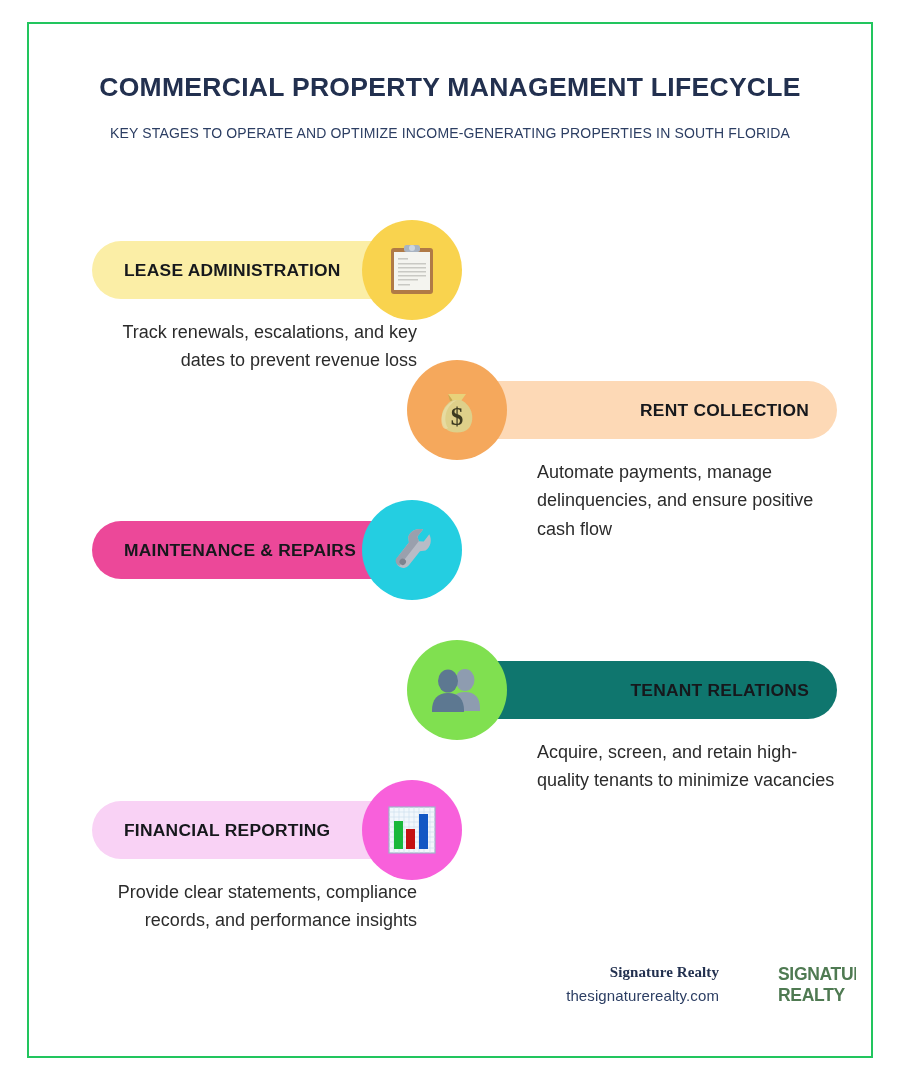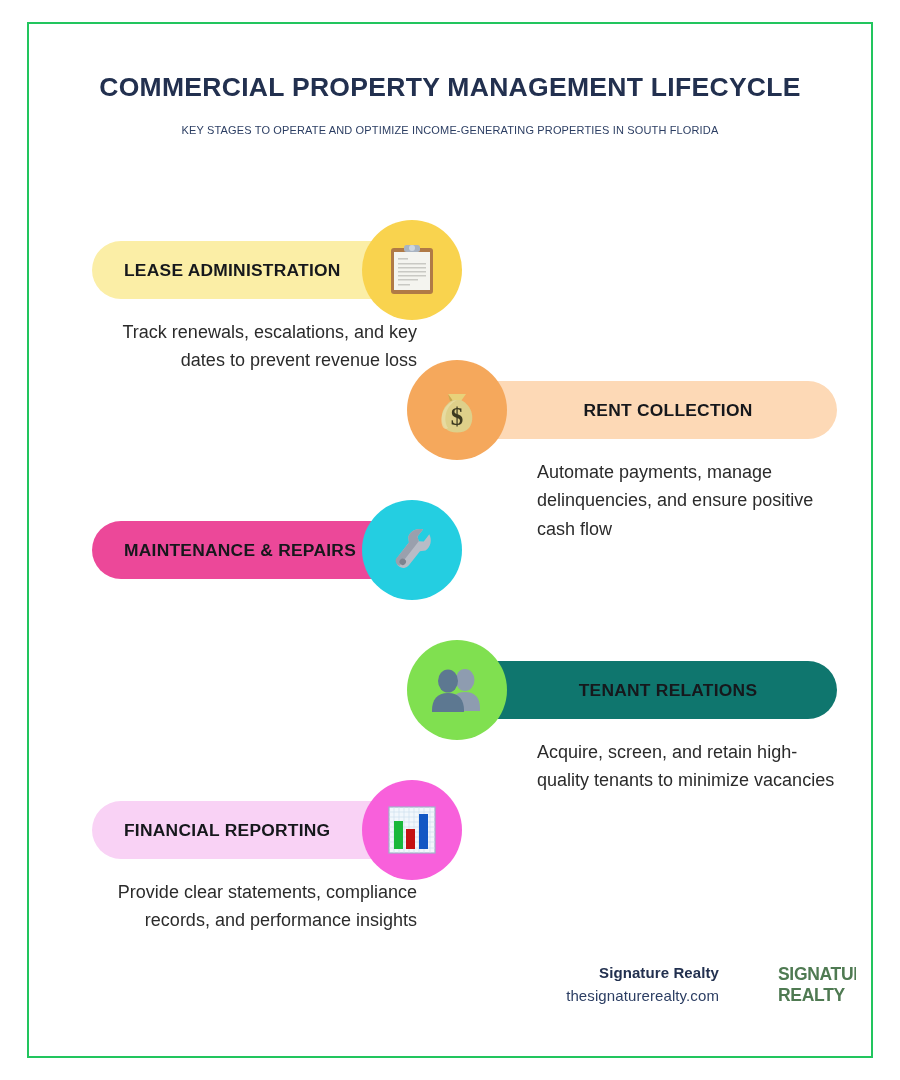--- a/index.html
+++ b/index.html
@@ -42,21 +42,21 @@
     font-size: 26.5px;
     font-weight: 700;
     letter-spacing: 0.3px;
     color: #22304f;
     text-transform: uppercase;
   }
 
   #subtitle {
     margin: 20px auto 0;
     width: 740px;
-    font-size: 11px;
+    font-size: 14px;
     font-weight: 400;
     line-height: 1.45;
     letter-spacing: 0.15px;
     color: #2c3e63;
     text-transform: uppercase;
   }
 
   
   #stages {
     position: absolute;
@@ -95,21 +95,21 @@
   .stage.left .pill {
     width: 330px;
     justify-content: flex-start;
     padding-left: 32px;
     padding-right: 70px;
     margin-right: -60px;
   }
 
   .stage.right .pill {
     width: 390px;
-    justify-content: center;
+    justify-content: flex-end;
     padding-left: 80px;
     padding-right: 28px;
     margin-left: -60px;
     order: 2;
   }
 
   .pill-label {
     font-size: 17.4px;
     font-weight: 700;
     letter-spacing: 0.25px;
@@ -168,20 +168,21 @@
     right: 152px;
     top: 6px;
     text-align: right;
   }
 
   #brand-name {
     font-size: 15px;
     font-weight: 700;
     color: #22304f;
     letter-spacing: 0.1px;
+    font-family: Liberation Serif, serif;
   }
 
   #brand-url {
     margin-top: 6px;
     font-size: 15px;
     font-weight: 400;
     color: #2c3e63;
     letter-spacing: 0.1px;
   }
 

